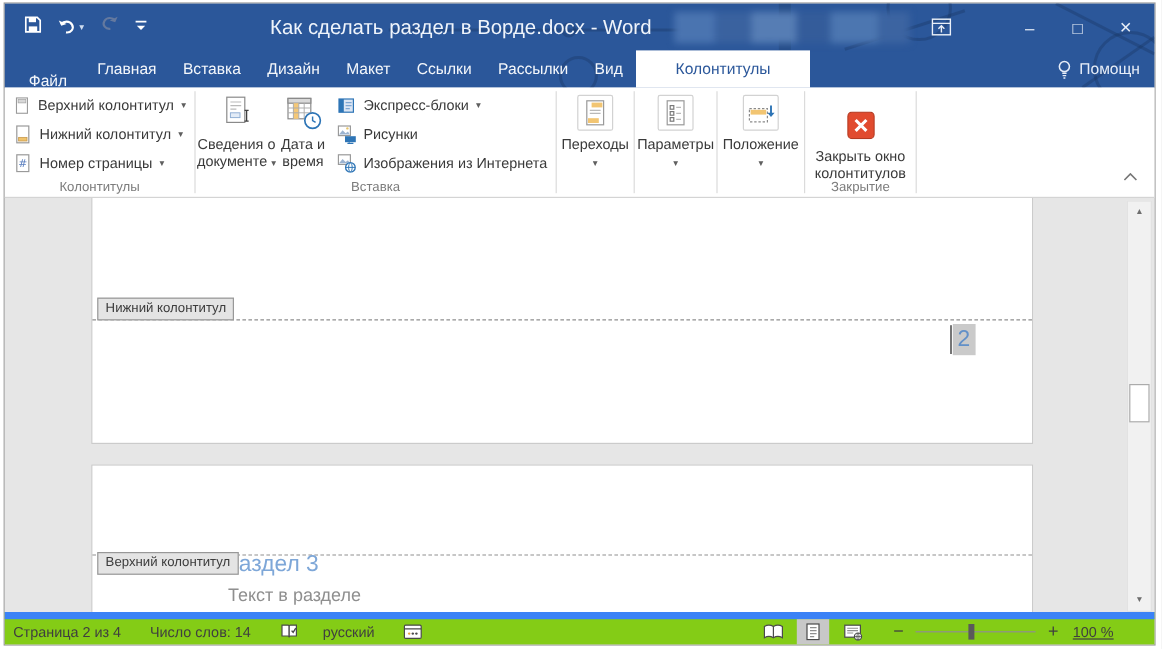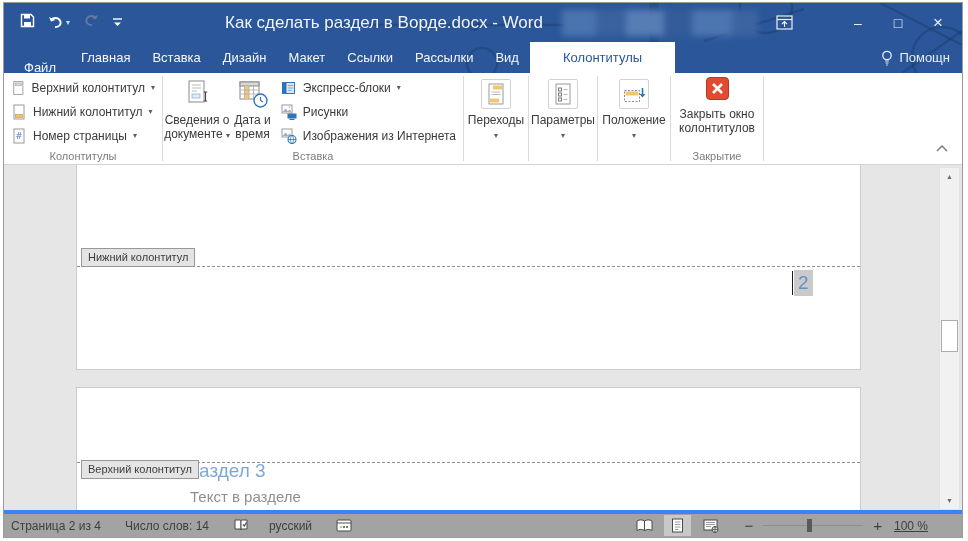--- a/index.html
+++ b/index.html
@@ -54,21 +54,21 @@
 .heading { position:absolute; left:110px; top:72px; font-size:19px; color:#7EA7D8; z-index:2; white-space:nowrap; }
 .bodytext { position:absolute; left:113px; top:100px; font-size:15px; color:#8F8F8F; z-index:1; white-space:nowrap; }
 
 .scrollbar { position:absolute; top:2px; right:2px; bottom:0; width:21px; background:#F1F1F1; border:1px solid #E2E2E2; }
 .scroll-btn { position:absolute; left:0; right:0; height:17px; display:flex; align-items:center; justify-content:center; font-size:7px; color:#6E6E6E; }
 .scroll-btn.up { top:0; }
 .scroll-btn.down { bottom:0; }
 .scroll-thumb { position:absolute; top:152px; left:1px; width:17px; height:32px; background:#fff; border:1px solid #ABABAB; }
 
 
-.statusbar { height:27px; background:#a3a3a3; border-top:4px solid #3b82f6; display:flex; align-items:center; font-size:12px; color:#3F3F3F; flex:none; position:relative; z-index:3; }
+.statusbar { height:27px; background:#84cc16; border-top:6px solid #3b82f6; display:flex; align-items:center; font-size:12px; color:#3F3F3F; flex:none; position:relative; z-index:3; }
 .sb-left { display:flex; align-items:center; padding-left:7px; }
 .sb-item { margin-right:24px; display:flex; align-items:center; white-space:nowrap; }
 .sb-right { margin-left:auto; display:flex; align-items:center; padding-right:22px; }
 .view-btn { width:27px; height:21px; display:flex; align-items:center; justify-content:center; margin-left:6px; }
 .view-btn.active { background:#C8C8C8; }
 .zoom-out,.zoom-in { font-size:15px; color:#3F3F3F; padding:0 4px; }
 .zoom-out { margin-left:16px; }
 .zoom-track { width:100px; height:1px; background:#8F8F8F; position:relative; margin:0 6px; }
 .zoom-handle { position:absolute; left:44px; top:-6px; width:5px; height:13px; background:#5A5A5A; }
 .zoom-level { width:46px; text-align:left; margin-left:8px;text-decoration:underline; }
@@ -308,21 +308,21 @@
             <path d="M20.5 5 V13" stroke="#2E75B6" stroke-width="1.6"></path>
             <path d="M17.5 11 L20.5 14.5 L23.5 11 Z" fill="#2E75B6"></path>
           </svg>
       </span>
       <span class="blabel">Положение</span>
       <span class="arrow" style="margin-top:5px">▾</span>
     </div>
     <div class="rsep"></div>
 
     <div class="rgroup" style="width:92px">
-      <div class="bigbtn" style="width:92px;padding-top:4px">
+      <div class="bigbtn" style="width:92px;padding-top:20px">
         <span>
           <svg width="23" height="23" viewBox="0 0 23 23">
               <rect x="0.5" y="0.5" width="22" height="22" rx="3.5" fill="#E14B2F" stroke="#B43A21"></rect>
               <path d="M7 7 L16 16 M16 7 L7 16" stroke="#fff" stroke-width="2.6"></path>
             </svg>
         </span>
         <span class="blabel"><span>Закрыть окно</span><br><span>колонтитулов</span></span>
       </div>
       <div class="rgroup-label">Закрытие</div>
     </div>

